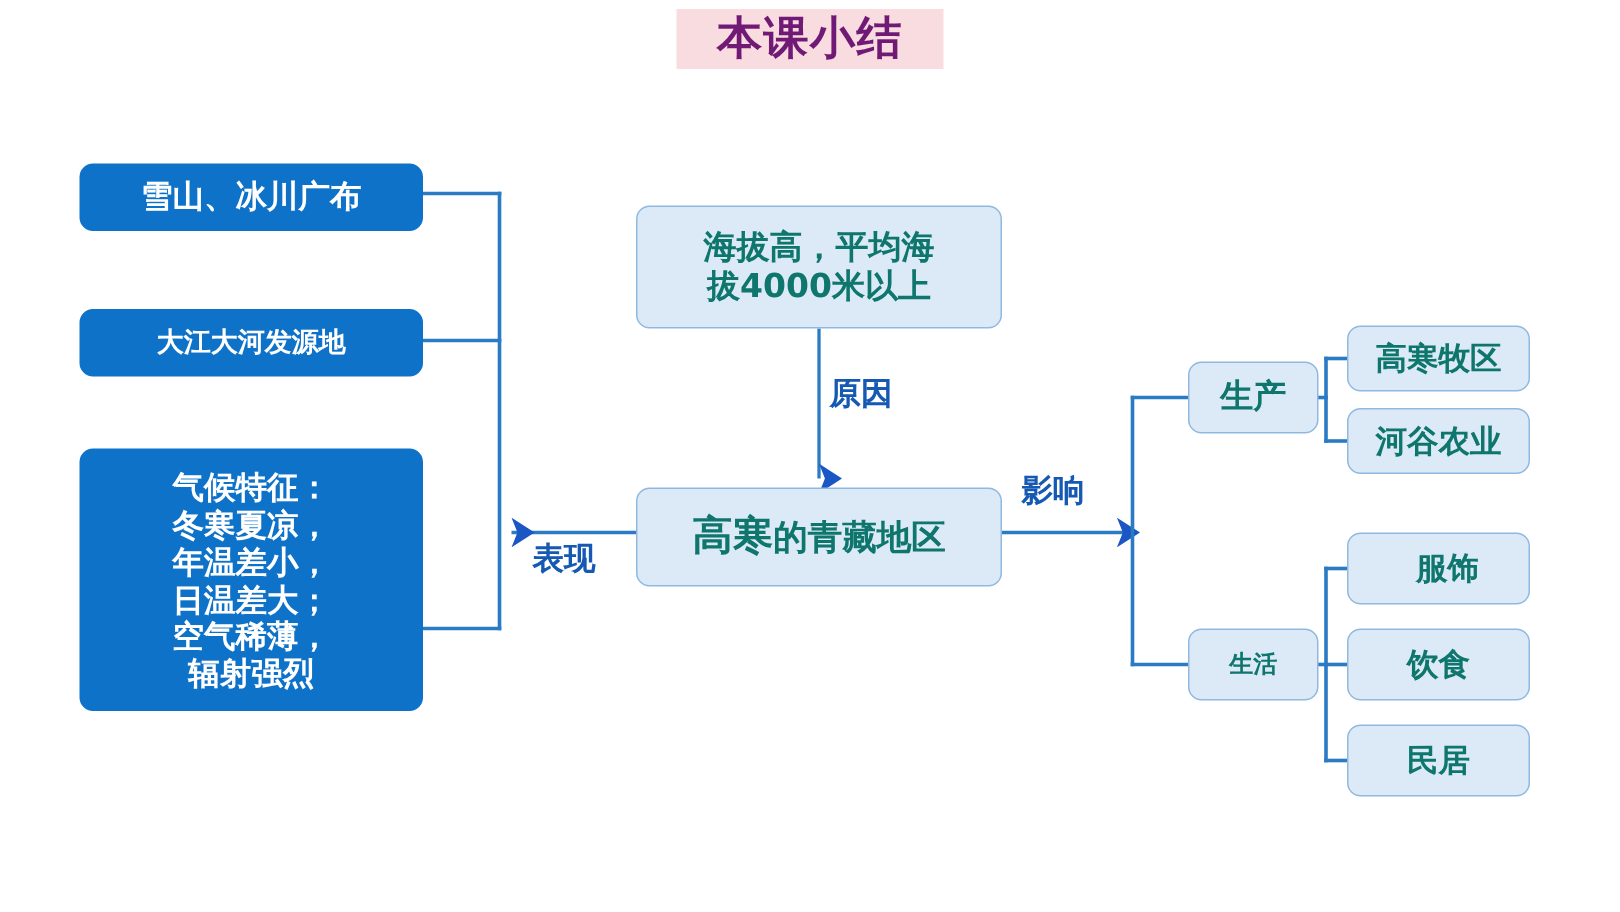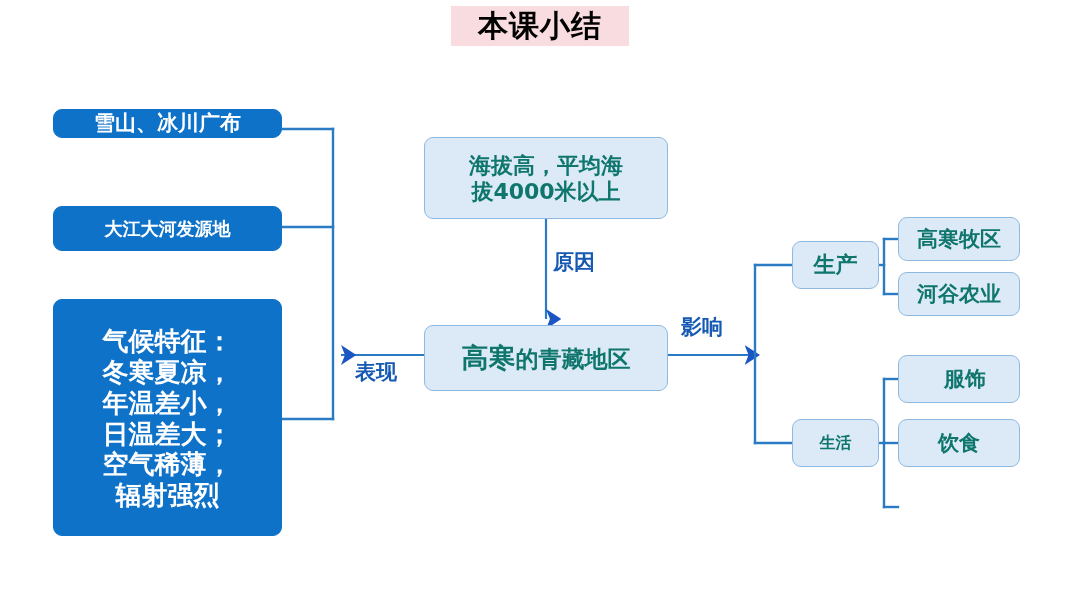--- a/index.html
+++ b/index.html
@@ -37,21 +37,21 @@
     height: 40px;
     background: #F9DCDF;
     display: flex;
     align-items: center;
     justify-content: center;
   }
   .title-text {
     font-family: "DejaVu Sans", "Liberation Sans", sans-serif;
     font-size: 30px;
     font-weight: bold;
-    color: #000000;
+    color: #701a75;
     letter-spacing: 1px;
     line-height: 1;
     white-space: nowrap;
   }
 
   
   .node {
     position: absolute;
     box-sizing: border-box;
     display: flex;
@@ -88,23 +88,23 @@
   .edge-label {
     position: absolute;
     font-weight: bold;
     color: #1559B2;
     font-size: 21px;
     white-space: nowrap;
     line-height: 1;
   }
 
   
-  #box-snow      { left: 53px;  top: 109px; width: 229px; height: 29px;  font-size: 21px; }
+  #box-snow      { left: 53px;  top: 109px; width: 229px; height: 45px;  font-size: 21px; }
   #box-river     { left: 53px;  top: 206px; width: 229px; height: 45px;  font-size: 18px; }
-  #box-climate   { left: 53px;  top: 299px; width: 229px; height: 237px; font-size: 26px; }
+  #box-climate   { left: 53px;  top: 299px; width: 229px; height: 175px; font-size: 21px; }
 
   #box-altitude  { left: 424px; top: 137px; width: 244px; height: 82px;  font-size: 22px; }
   #box-core      { left: 424px; top: 325px; width: 244px; height: 66px;  font-size: 23px; }
   #box-core .big { font-size: 27px; font-weight: bold; }
 
   #box-prod      { left: 792px; top: 241px; width: 87px;  height: 48px;  font-size: 22px; }
   #box-life      { left: 792px; top: 419px; width: 87px;  height: 48px;  font-size: 16px; }
 
   #box-pasture   { left: 898px; top: 217px; width: 122px; height: 44px;  font-size: 21px; }
   #box-valley    { left: 898px; top: 272px; width: 122px; height: 44px;  font-size: 21px; }
@@ -230,14 +230,17 @@
   </div>
 
   <div class="node light" id="box-clothing">
     <span>服饰</span>
   </div>
 
   <div class="node light" id="box-food">
     <span>饮食</span>
   </div>
 
+  <div class="node light" id="box-housing">
+    <span>民居</span>
+  </div>
 
 </div>
 
 </body></html>

